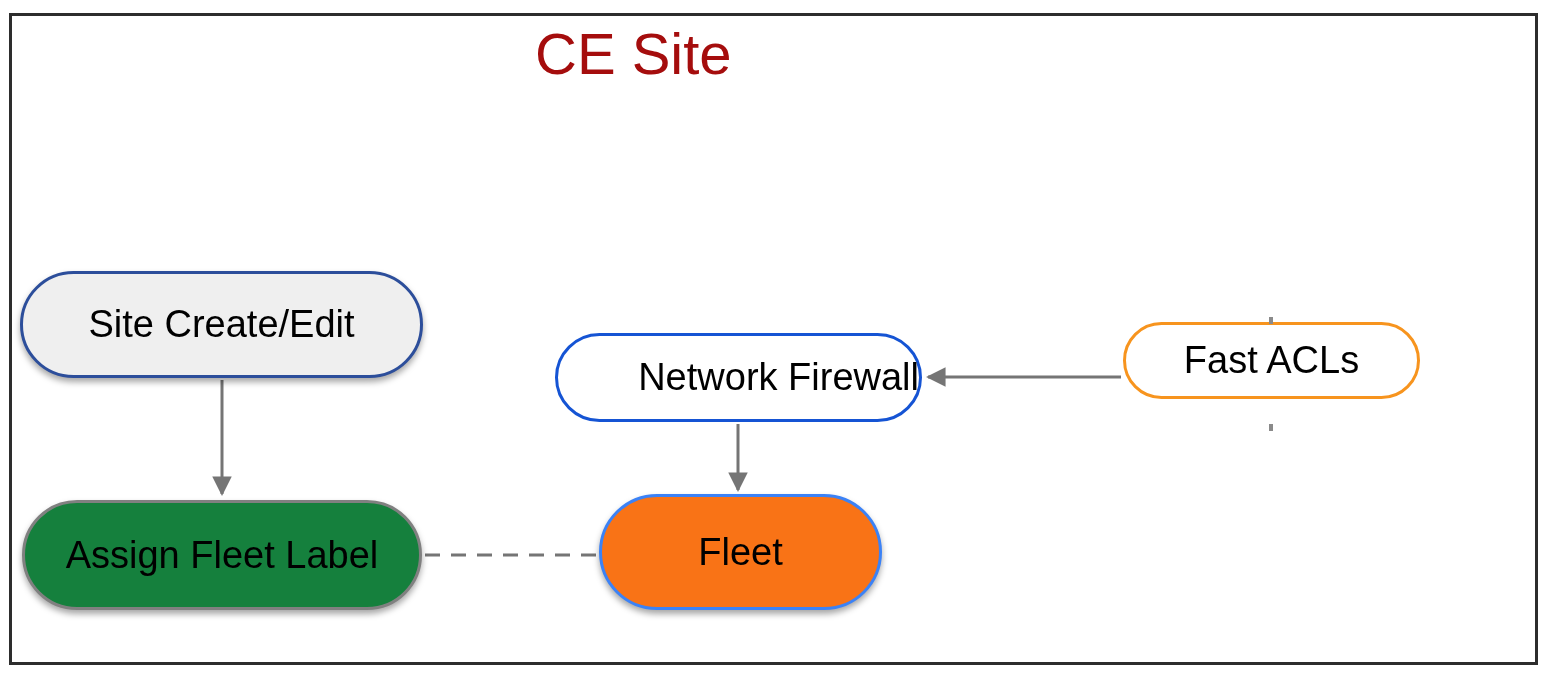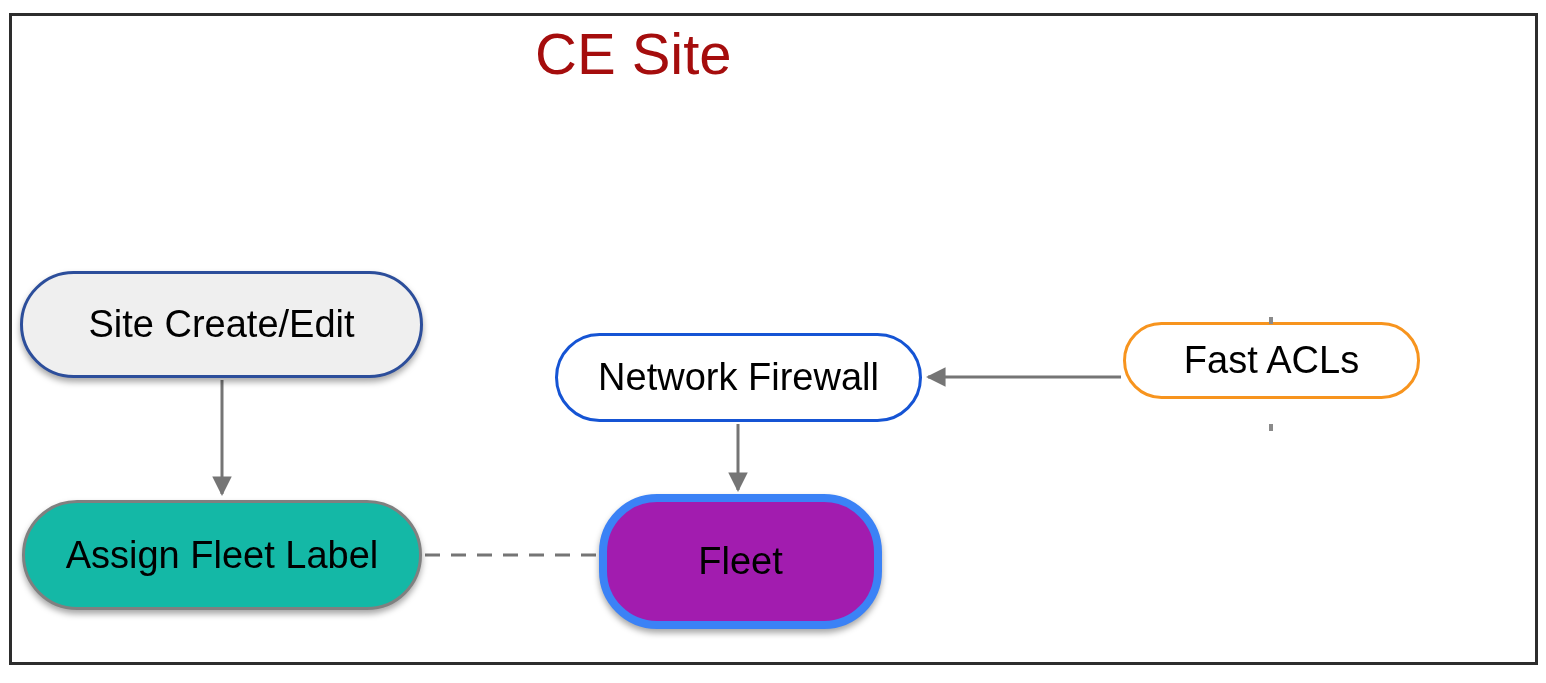--- a/index.html
+++ b/index.html
@@ -48,35 +48,36 @@
   }
   .node-site-create-edit {
     left: 20px; top: 271px; width: 403px; height: 107px;
     background: #efefef;
     border: 3px solid #2c4e9b;
     border-radius: 54px;
     box-shadow: 0 4px 6px rgba(0,0,0,0.35);
   }
   .node-assign-fleet-label {
     left: 22px; top: 500px; width: 400px; height: 110px;
-    background: #14b8a6;
+    background: #15803d;
     border: 3px solid #808080;
     border-radius: 55px;
     box-shadow: 0 4px 6px rgba(0,0,0,0.35);
   }
   .node-network-firewall {
     left: 555px; top: 333px; width: 367px; height: 89px;
     background: #ffffff;
     border: 3px solid #1554d4;
     border-radius: 45px;
+    justify-content: flex-end;
   }
   .node-fleet {
-    left: 599px; top: 494px; width: 283px; height: 135px;
-    background: #a21caf;
-    border: 8px solid #3b82f6;
+    left: 599px; top: 494px; width: 283px; height: 116px;
+    background: #f97316;
+    border: 3px solid #3b82f6;
     border-radius: 58px;
     box-shadow: 0 4px 6px rgba(0,0,0,0.35);
   }
   .node-fast-acls {
     left: 1123px; top: 322px; width: 297px; height: 77px;
     background: #ffffff;
     border: 3px solid #f7941e;
     border-radius: 53px;
   }
   .connector-layer {

